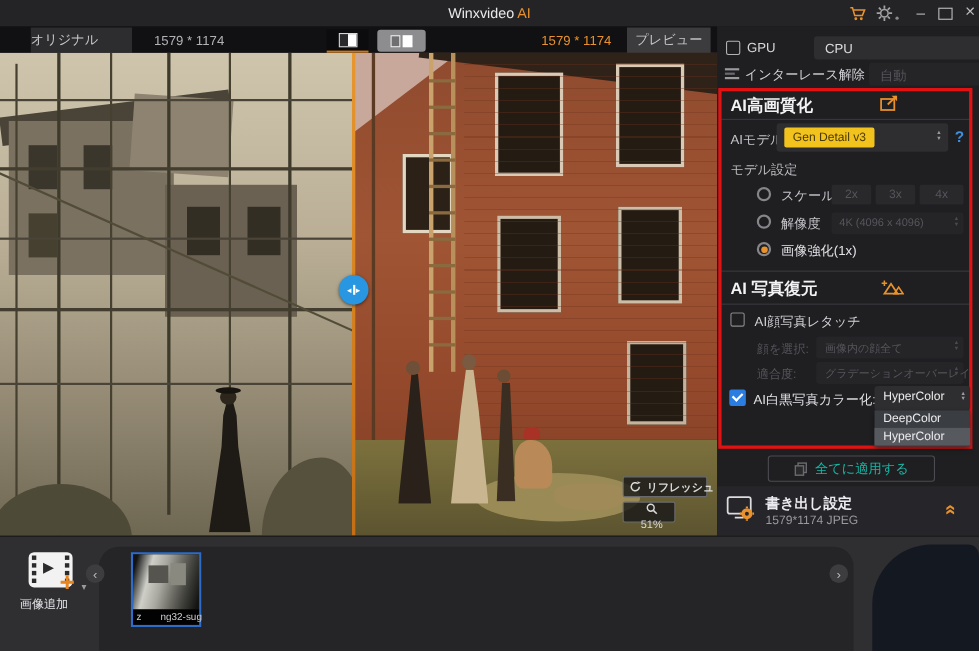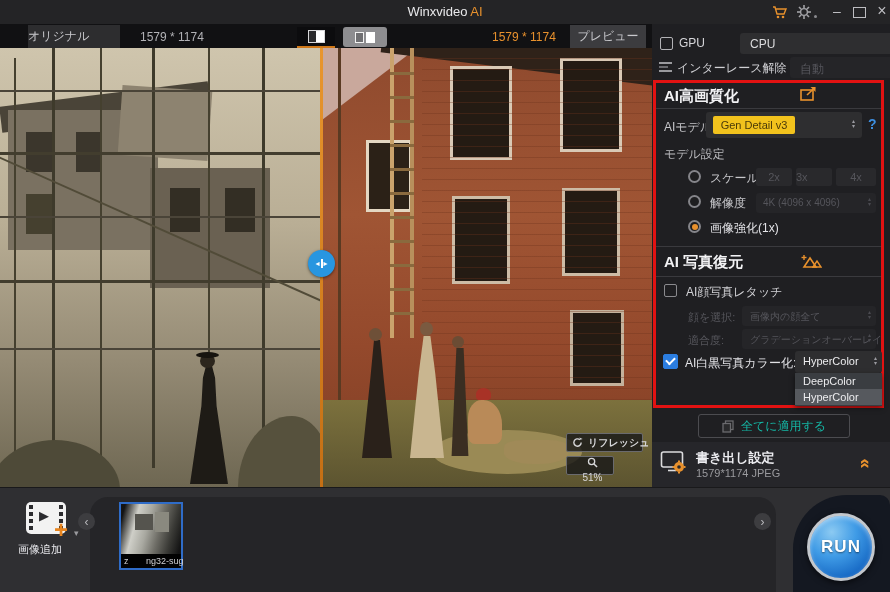--- a/index.html
+++ b/index.html
@@ -235,21 +235,21 @@
     </div>
     <div class="a txt" style="left:216px;top:92px;font-size:14px;font-weight:bold;color:#3d8fe0;">?</div>
 
     <div class="a txt jp12" style="left:12px;top:122px;color:#bcbcc0;">モデル設定</div>
 
     <div class="a radio" style="left:36px;top:146px;">
         <div class="dot"></div>
       </div>
     <div class="a txt jp12" style="left:58px;top:146px;">スケール</div>
     <div class="a txt dim" style="left:104px;top:144px;width:36px;height:18px;background:#29292c;border-radius:2px;font-size:11px;text-align:center;line-height:18px;">2x</div>
-    <div class="a txt dim" style="left:144px;top:144px;width:36px;height:18px;background:#29292c;border-radius:2px;font-size:11px;text-align:left;line-height:18px;">3x</div>
+    <div class="a txt dim" style="left:144px;top:144px;width:36px;height:18px;background:#29292c;border-radius:2px;font-size:11px;text-align:center;line-height:18px;">3x</div>
     <div class="a txt dim" style="left:184px;top:144px;width:40px;height:18px;background:#29292c;border-radius:2px;font-size:11px;text-align:center;line-height:18px;">4x</div>
 
     <div class="a radio" style="left:36px;top:171px;">
         <div class="dot"></div>
       </div>
     <div class="a txt jp12" style="left:58px;top:171px;">解像度</div>
     <div class="a dd dis" style="left:104px;top:169px;width:120px;height:20px;">
       <span class="a txt dim" style="left:7px;top:4px;font-size:10px;">4K (4096 x 4096)</span>
       <span class="a chev dis" style="right:5px;top:4px;">
         <span>▴</span>
@@ -374,22 +374,15 @@
         <span class="a txt" style="left:3px;top:2px;font-size:9px;color:#cfcfd2;">z</span>
         <span class="a txt" style="left:25px;top:2px;font-size:9px;color:#cfcfd2;">ng32-sug</span>
       </div>
     </div>
 
     <div class="a circbtn" style="left:754px;top:25px;">
       <span>›</span>
     </div>
 
     <div class="a" style="left:793px;top:7px;width:97px;height:98px;background:#141821;border-radius:54px 10px 0 0;"></div>
-    <div class="a" style="left:807px;top:25px;width:68px;height:68px;border-radius:50%;
-                border:3px solid #c3c7cc;box-sizing:border-box;
-                background:radial-gradient(circle at 35% 26%,#8ccaf2 0%,#3f9be6 40%,#1668c4 78%,#0d4fa0 100%);
-                display:flex;align-items:center;justify-content:center;
-                box-shadow:0 2px 6px rgba(0,0,0,.6), inset 0 2px 4px rgba(255,255,255,.45);">
-      <span class="txt" style="font-size:17px;font-weight:bold;color:#fff;letter-spacing:1px;text-shadow:0 1px 2px rgba(0,0,0,.5);">RUN</span>
-    </div>
   </div>
 
 </div>
 
 </body></html>

